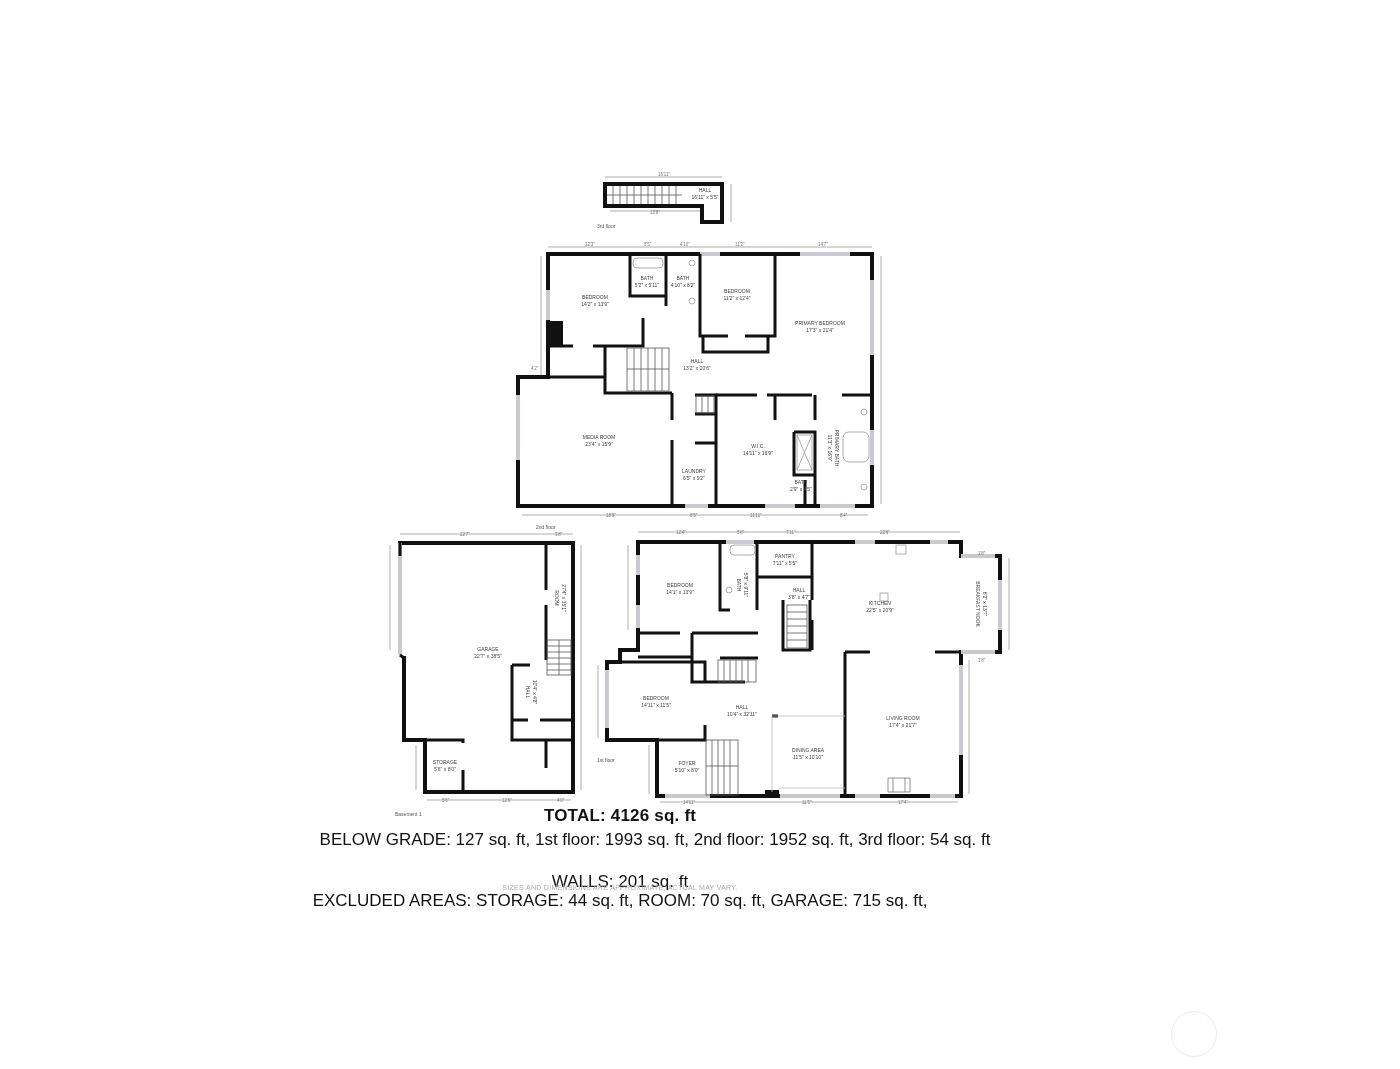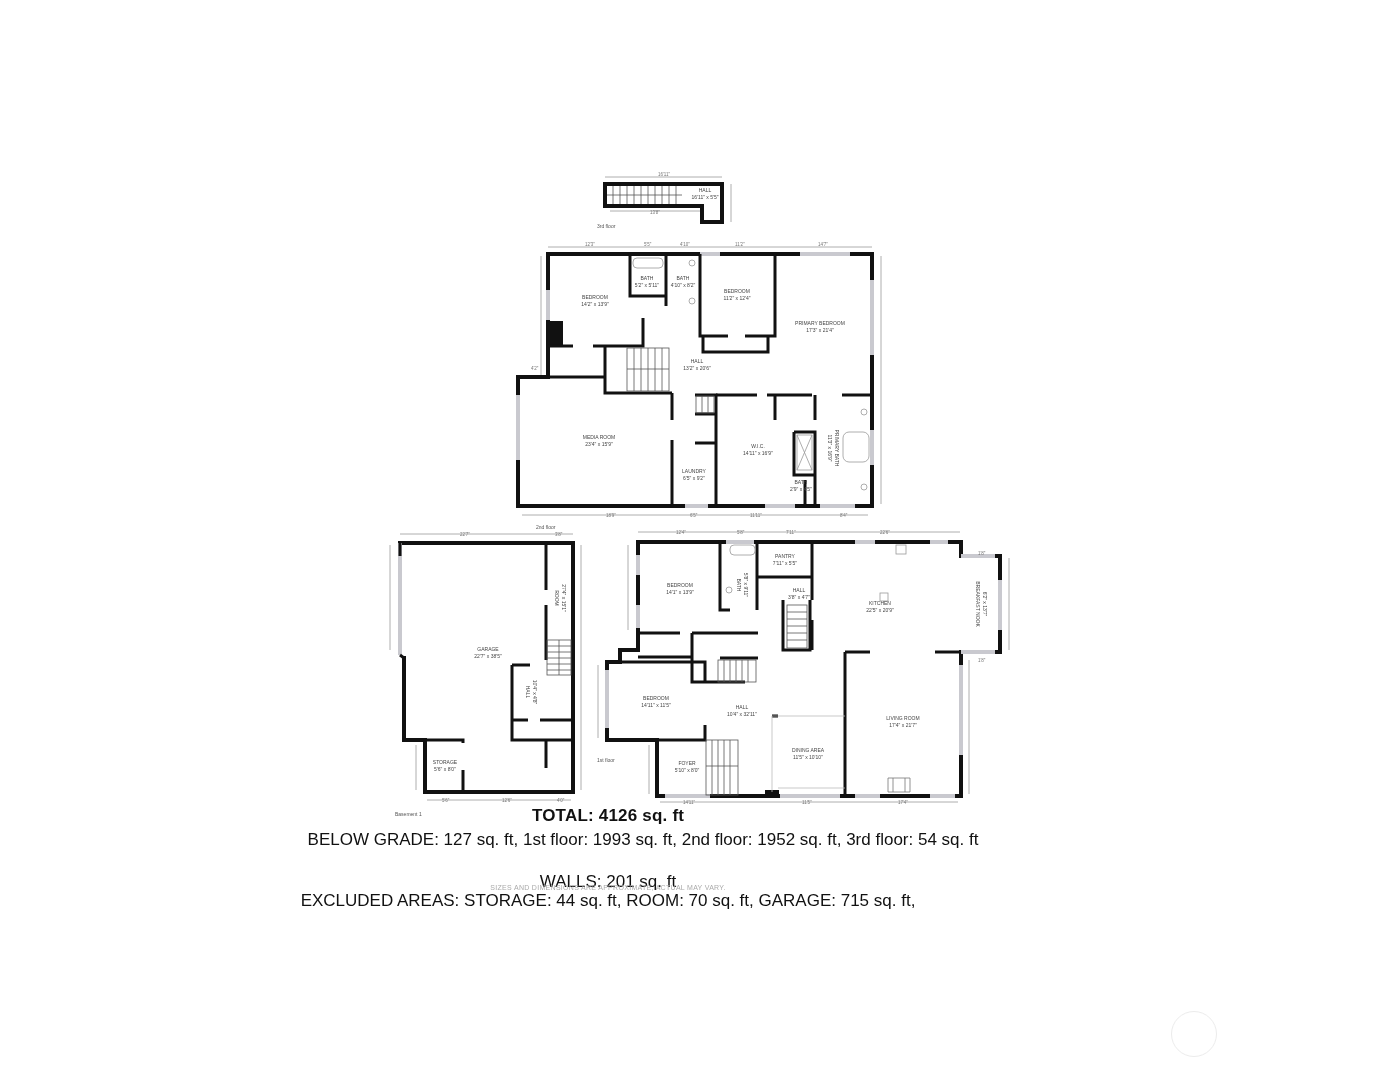--- a/index.html
+++ b/index.html
@@ -8,21 +8,21 @@
   .w{stroke:#111;stroke-width:4;fill:none;stroke-linecap:square;}
   .wt{stroke:#111;stroke-width:3;fill:none;}
   .win{stroke:#c9c9cf;stroke-width:4;fill:none;}
   .dim{stroke:#999;stroke-width:0.8;fill:none;}
   .dimtxt{font-size:4.5px;fill:#777;font-family:"Liberation Sans",sans-serif;}
   .rname{font-size:5px;fill:#444;font-family:"Liberation Sans",sans-serif;text-anchor:middle;}
   .rdim{font-size:5px;fill:#444;font-family:"Liberation Sans",sans-serif;text-anchor:middle;}
   .flabel{font-size:5px;fill:#555;font-family:"Liberation Sans",sans-serif;}
   .stair{stroke:#555;stroke-width:0.8;fill:none;}
   .door{stroke:#bbb;stroke-width:0.8;fill:none;}
-  .summary{position:absolute;left:0;width:1216px;text-align:center;color:#111;}
+  .summary{position:absolute;left:12px;width:1216px;text-align:center;color:#111;}
   .total{top:806px;font-size:17px;font-weight:bold;letter-spacing:0.2px;}
   .line{font-size:17px;line-height:21px;}
   .l1{top:829px;padding-left:35px;}
   .l2{top:850px;margin-top:40px;}
   .l3{top:871px;}
   .disclaimer{top:884px;font-size:7px;color:#aaa;letter-spacing:0.3px;}
   .badge{position:absolute;left:1171px;top:1011px;width:44px;height:44px;border-radius:50%;border:1.5px solid #ececec;background:transparent;}
 </style>
 </head>
 <body>

